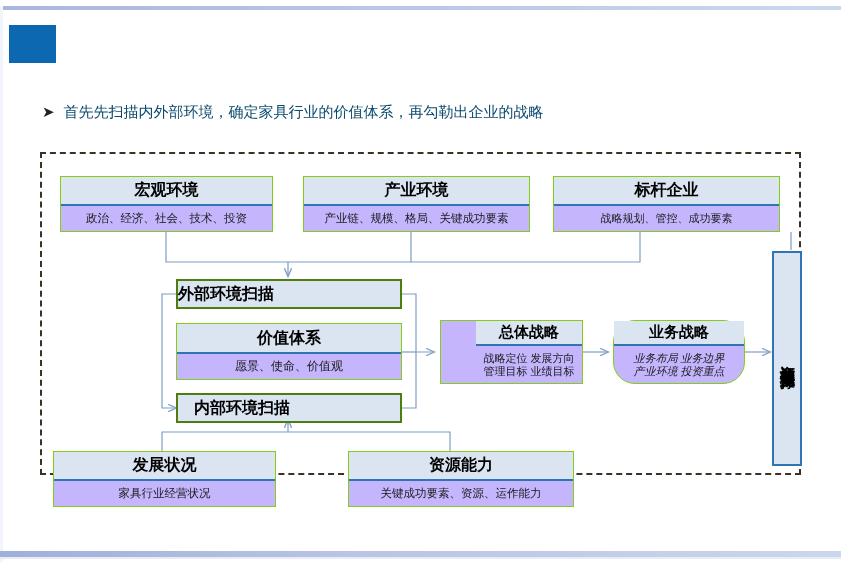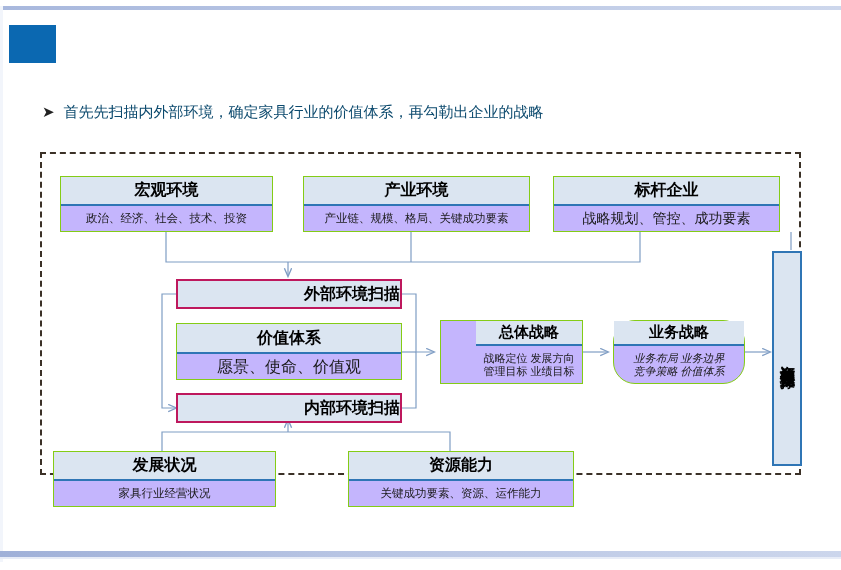--- a/index.html
+++ b/index.html
@@ -111,24 +111,24 @@
     box-sizing: border-box;
     color: #1a1a1a;
     display: flex;
     align-items: center;
     justify-content: center;
     text-align: center;
     line-height: 13px;
   }
   .node.solo {
     background: #dbe5f1;
-    border: 2px solid #be185d;
-    display: flex;
-    align-items: center;
-    justify-content: flex-end;
+    border: 2px solid #4d7c0f;
+    display: flex;
+    align-items: center;
+    justify-content: flex-start;
     font-weight: bold;
     color: #000000;
   }
 
   
   .vbox {
     position: absolute;
     box-sizing: border-box;
     border: 2px solid #2f75b5;
     background: #dbe5f1;
@@ -205,49 +205,49 @@
     <div class="bd" style="height:25px; font-size:11.5px;">政治、经济、社会、技术、投资</div>
   </div>
 
   <div class="node" style="left:303px; top:176px; width:227px; height:56px;">
     <div class="hd" style="height:29px; font-size:16px;">产业环境</div>
     <div class="bd" style="height:25px; font-size:11.5px;">产业链、规模、格局、关键成功要素</div>
   </div>
 
   <div class="node" style="left:553px; top:176px; width:227px; height:56px;">
     <div class="hd" style="height:29px; font-size:16px;">标杆企业</div>
-    <div class="bd" style="height:25px; font-size:14px;text-align:center;">战略规划、管控、成功要素</div>
+    <div class="bd" style="height:25px; font-size:11px;text-align:center;">战略规划、管控、成功要素</div>
   </div>
 
   <div class="node solo" style="left:176px; top:279px; width:226px; height:30px; font-size:16px;">
     <span>外部环境扫描</span>
   </div>
 
   <div class="node" style="left:176px; top:323px; width:226px; height:57px;">
     <div class="hd" style="height:30px; font-size:16px;">价值体系</div>
-    <div class="bd" style="height:25px; font-size:16px;">愿景、使命、价值观</div>
-  </div>
-
-  <div class="node solo" style="left:176px; top:393px; width:226px; height:30px; font-size:16px;">
+    <div class="bd" style="height:25px; font-size:12px;">愿景、使命、价值观</div>
+  </div>
+
+  <div class="node solo" style="left:176px; top:393px; width:226px; height:30px; font-size:16px;padding-left:16px;">
     <span>内部环境扫描</span>
   </div>
 
   <div class="node" style="left:440px; top:320px; width:143px; height:64px;padding-left:35px;">
     <div class="hd" style="height:25px; font-size:15px;">总体战略</div>
     <div class="bd" style="height:37px; font-size:11px; flex-direction:column;">
       <div>战略定位  发展方向</div>
       <div>管理目标  业绩目标</div>
     </div>
   </div>
 
   <div class="node" style="left:613px; top:320px; width:132px; height:64px;border-radius:22px;">
     <div class="hd" style="height:25px; font-size:15px;">业务战略</div>
     <div class="bd" style="height:37px; font-size:11px; flex-direction:column;font-style:italic;">
       <div>业务布局  业务边界</div>
-      <div>竞争策略  价值体系</div>
+      <div>产业环境  投资重点</div>
     </div>
   </div>
 
   <div class="node" style="left:53px; top:451px; width:223px; height:56px;">
     <div class="hd" style="height:29px; font-size:16px;">发展状况</div>
     <div class="bd" style="height:25px; font-size:11.5px;">家具行业经营状况</div>
   </div>
 
   <div class="node" style="left:348px; top:451px; width:226px; height:56px;">
     <div class="hd" style="height:29px; font-size:16px;">资源能力</div>

